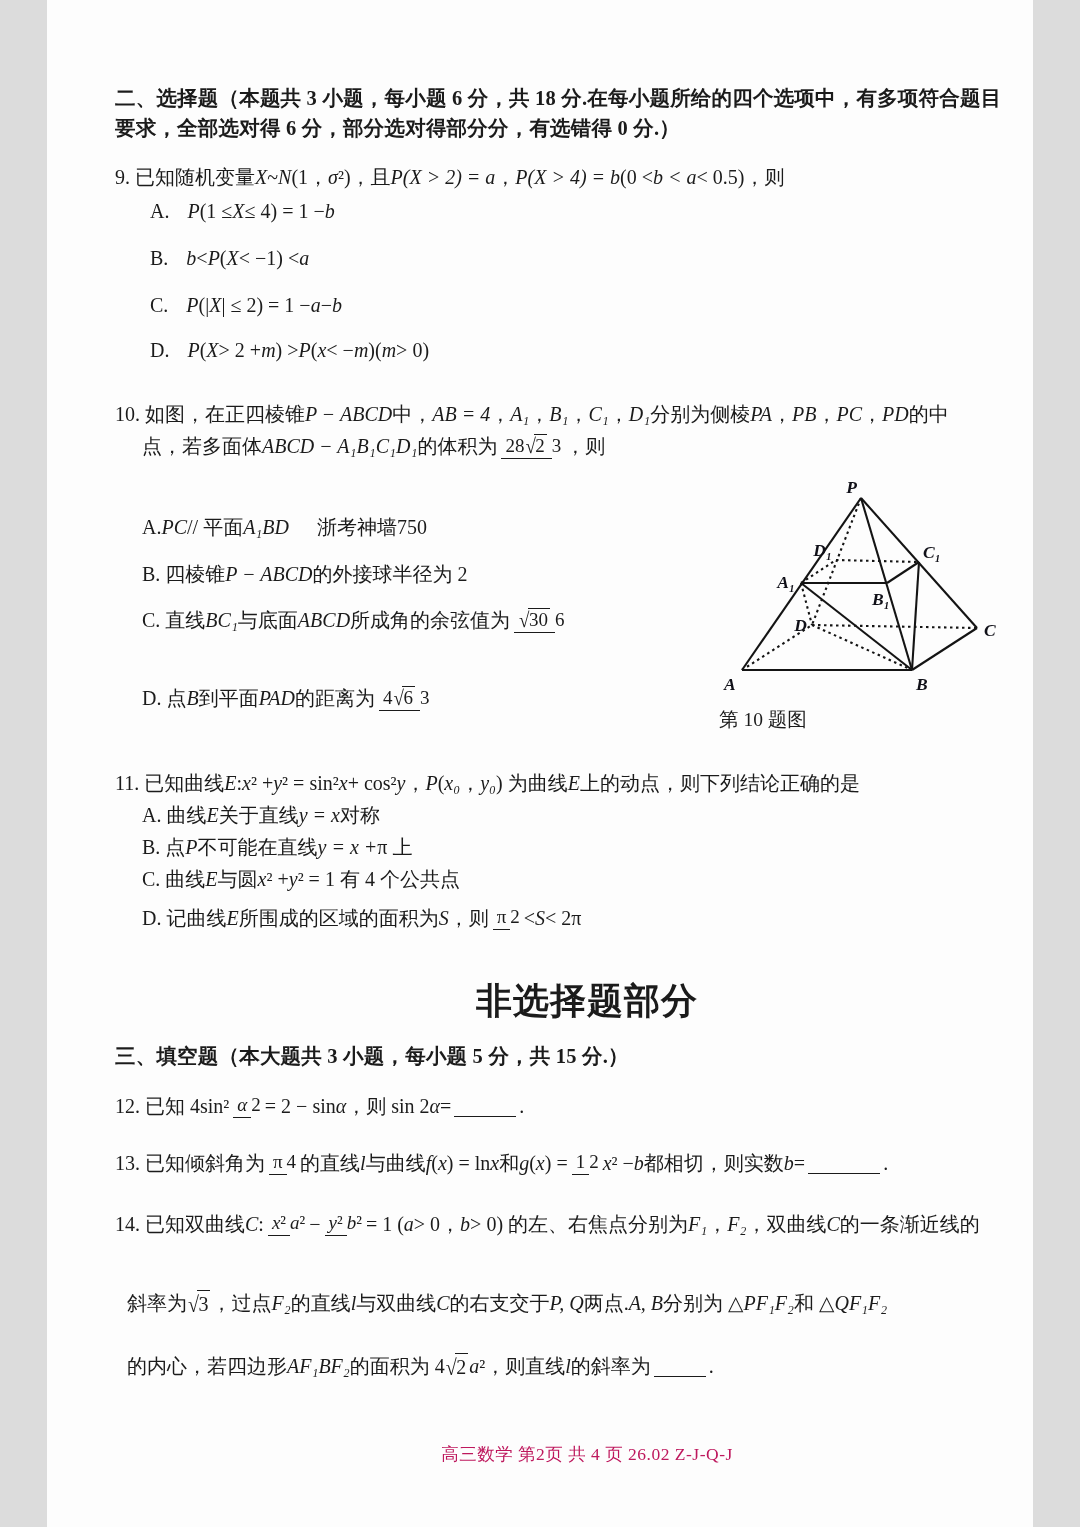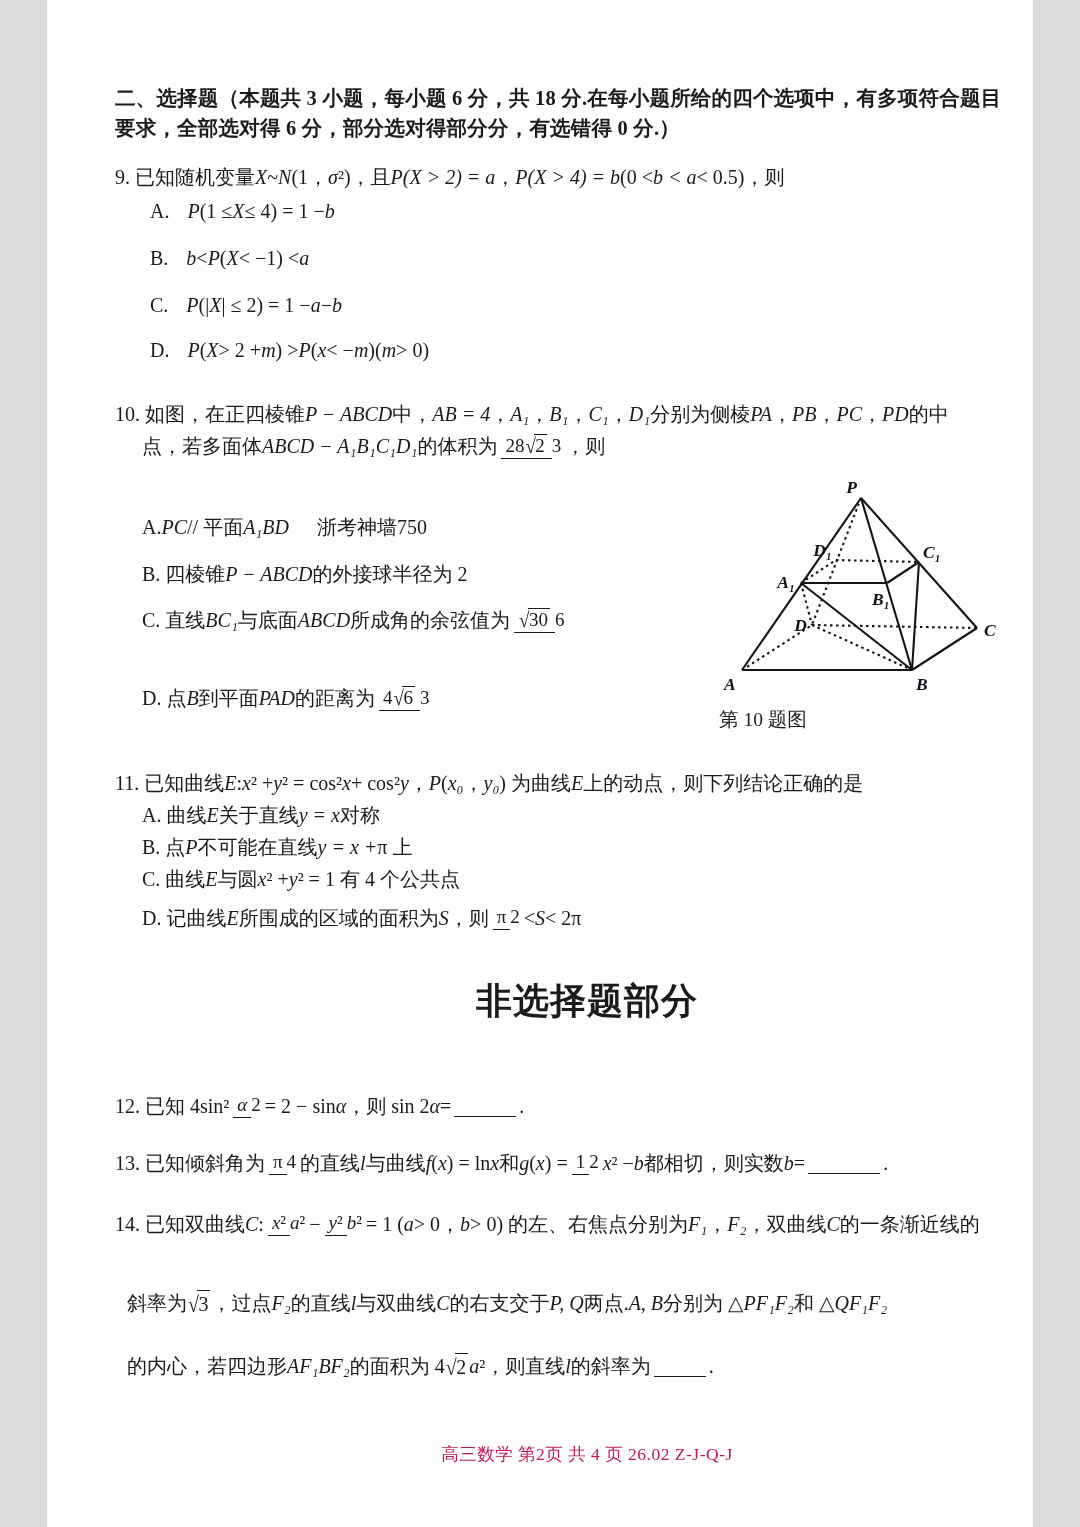--- a/index.html
+++ b/index.html
@@ -220,21 +220,21 @@
       <span>第 10 题图</span>
     </div>
 
   <div class="line" style="top:771px;left:68px;">
       <span>11. 已知曲线 </span>
       <span class="it">E</span>
       <span> : </span>
       <span class="it">x</span>
       <span> ² + </span>
       <span class="it">y</span>
-      <span> ² = cos²</span>
+      <span> ² = sin²</span>
       <span class="it">x</span>
       <span> + cos²</span>
       <span class="it">y</span>
       <span>， </span>
       <span class="it">P</span>
       <span>(</span>
       <span class="it">x₀</span>
       <span>， </span>
       <span class="it">y₀</span>
       <span>) 为曲线 </span>
@@ -273,20 +273,23 @@
       <span class="frac"><span class="fn"><span>π</span></span><span class="fd"><span>2</span></span></span>
       <span>&lt; </span>
       <span class="it">S</span>
       <span> &lt; 2π</span>
     </div>
 
   <div class="line big center" style="top:980px;">
       <span>非选择题部分</span>
     </div>
 
+  <div class="line hdr" style="top:1044px;left:68px;">
+      <span class="bd">三、填空题（本大题共 3 小题，每小题 5 分，共 15 分.）</span>
+    </div>
 
   <div class="line" style="top:1094px;left:68px;">
       <span>12. 已知 4sin²</span>
       <span class="frac"><span class="fn"><span class="it">α</span></span><span class="fd"><span>2</span></span></span>
       <span>= 2 − sin </span>
       <span class="it">α</span>
       <span>，则 sin 2</span>
       <span class="it">α</span>
       <span> =</span>
       <span class="blank" style="width: 62px;"></span>

